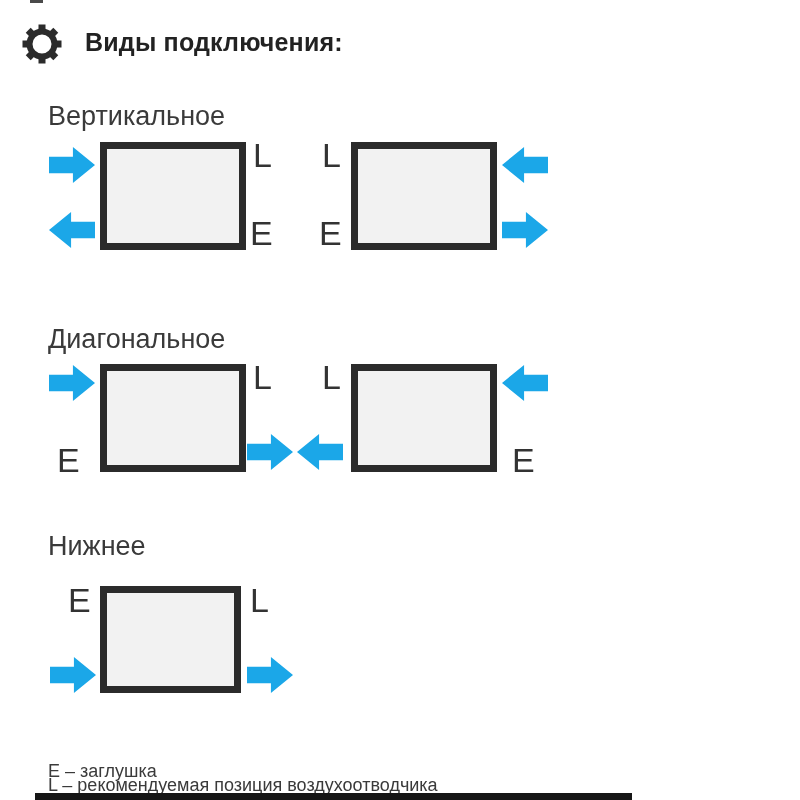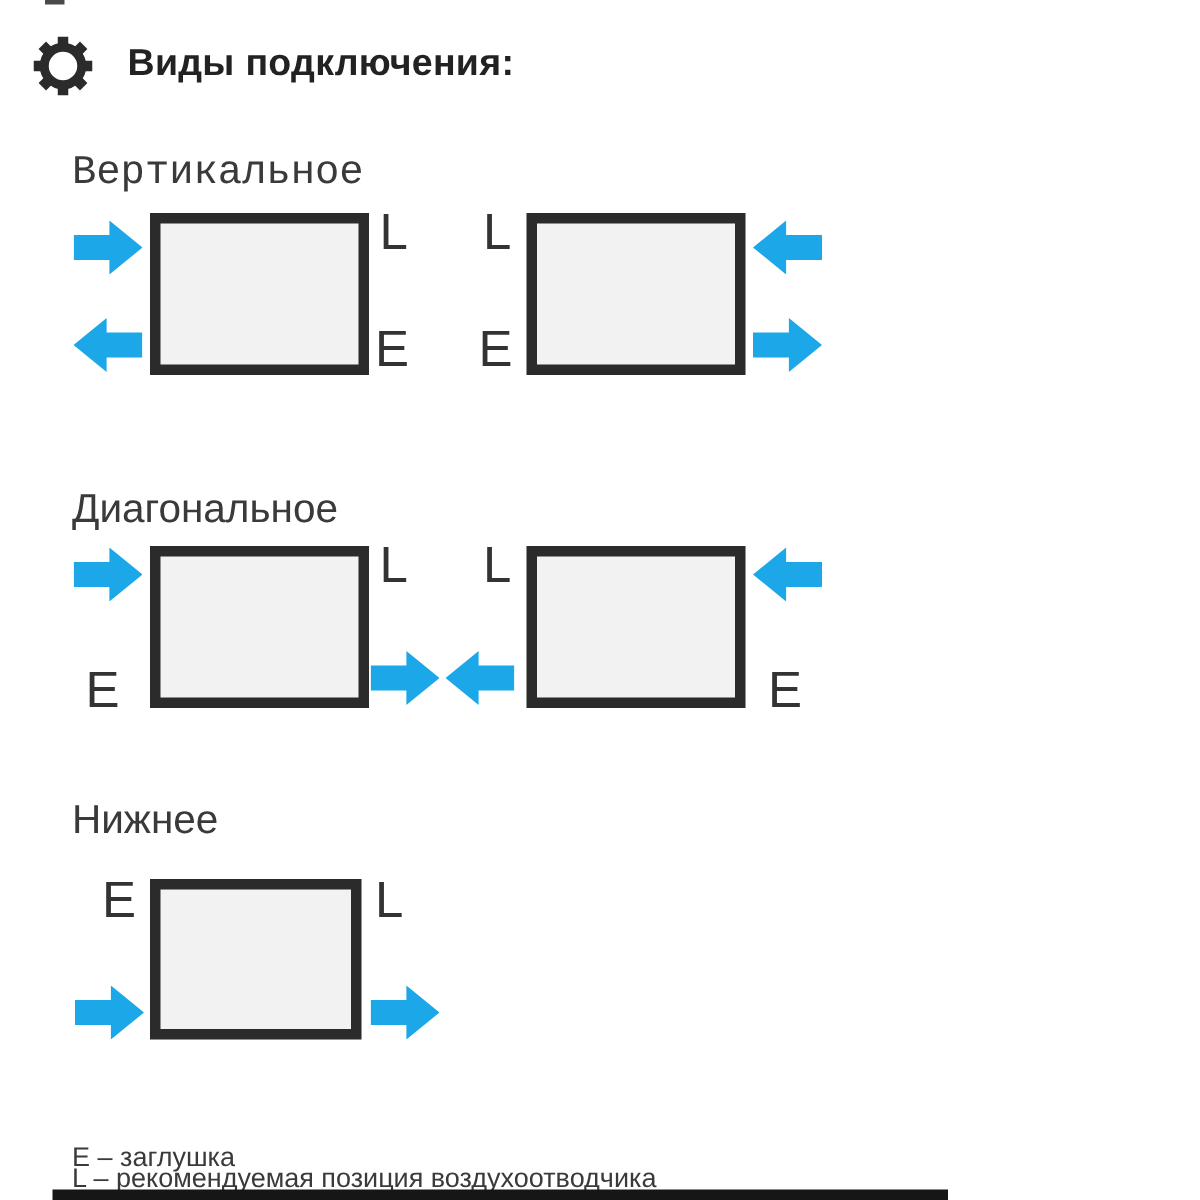--- a/index.html
+++ b/index.html
@@ -56,21 +56,21 @@
         <rect x="16.5" y="0.5" width="7" height="7" transform="rotate(225 20 20)"></rect>
         <rect x="16.5" y="0.5" width="7" height="7" transform="rotate(270 20 20)"></rect>
         <rect x="16.5" y="0.5" width="7" height="7" transform="rotate(315 20 20)"></rect>
       </g>
       <circle cx="20" cy="20" r="12.5" fill="#ffffff" stroke="#2b2b2b" stroke-width="6"></circle>
     </svg>
     <div class="header-title">Виды подключения:</div>
   </div>
 
   <div>
-    <div class="stitle" style="top:103px;font-family:Liberation Mono, monospace;">Вертикальное</div>
+    <div class="stitle" style="top:103px;">Вертикальное</div>
 
     <div class="rad" style="left:100px;top:142px;"></div>
     <div class="arrow r" style="left:49px;top:147px;"></div>
     <div class="arrow l" style="left:49px;top:212px;"></div>
     <div class="plab" style="left:253px;top:138px;">L</div>
     <div class="plab" style="left:250px;top:216px;">E</div>
 
     <div class="rad" style="left:351px;top:142px;"></div>
     <div class="plab" style="left:322px;top:138px;">L</div>
     <div class="plab" style="left:319px;top:216px;">E</div>

